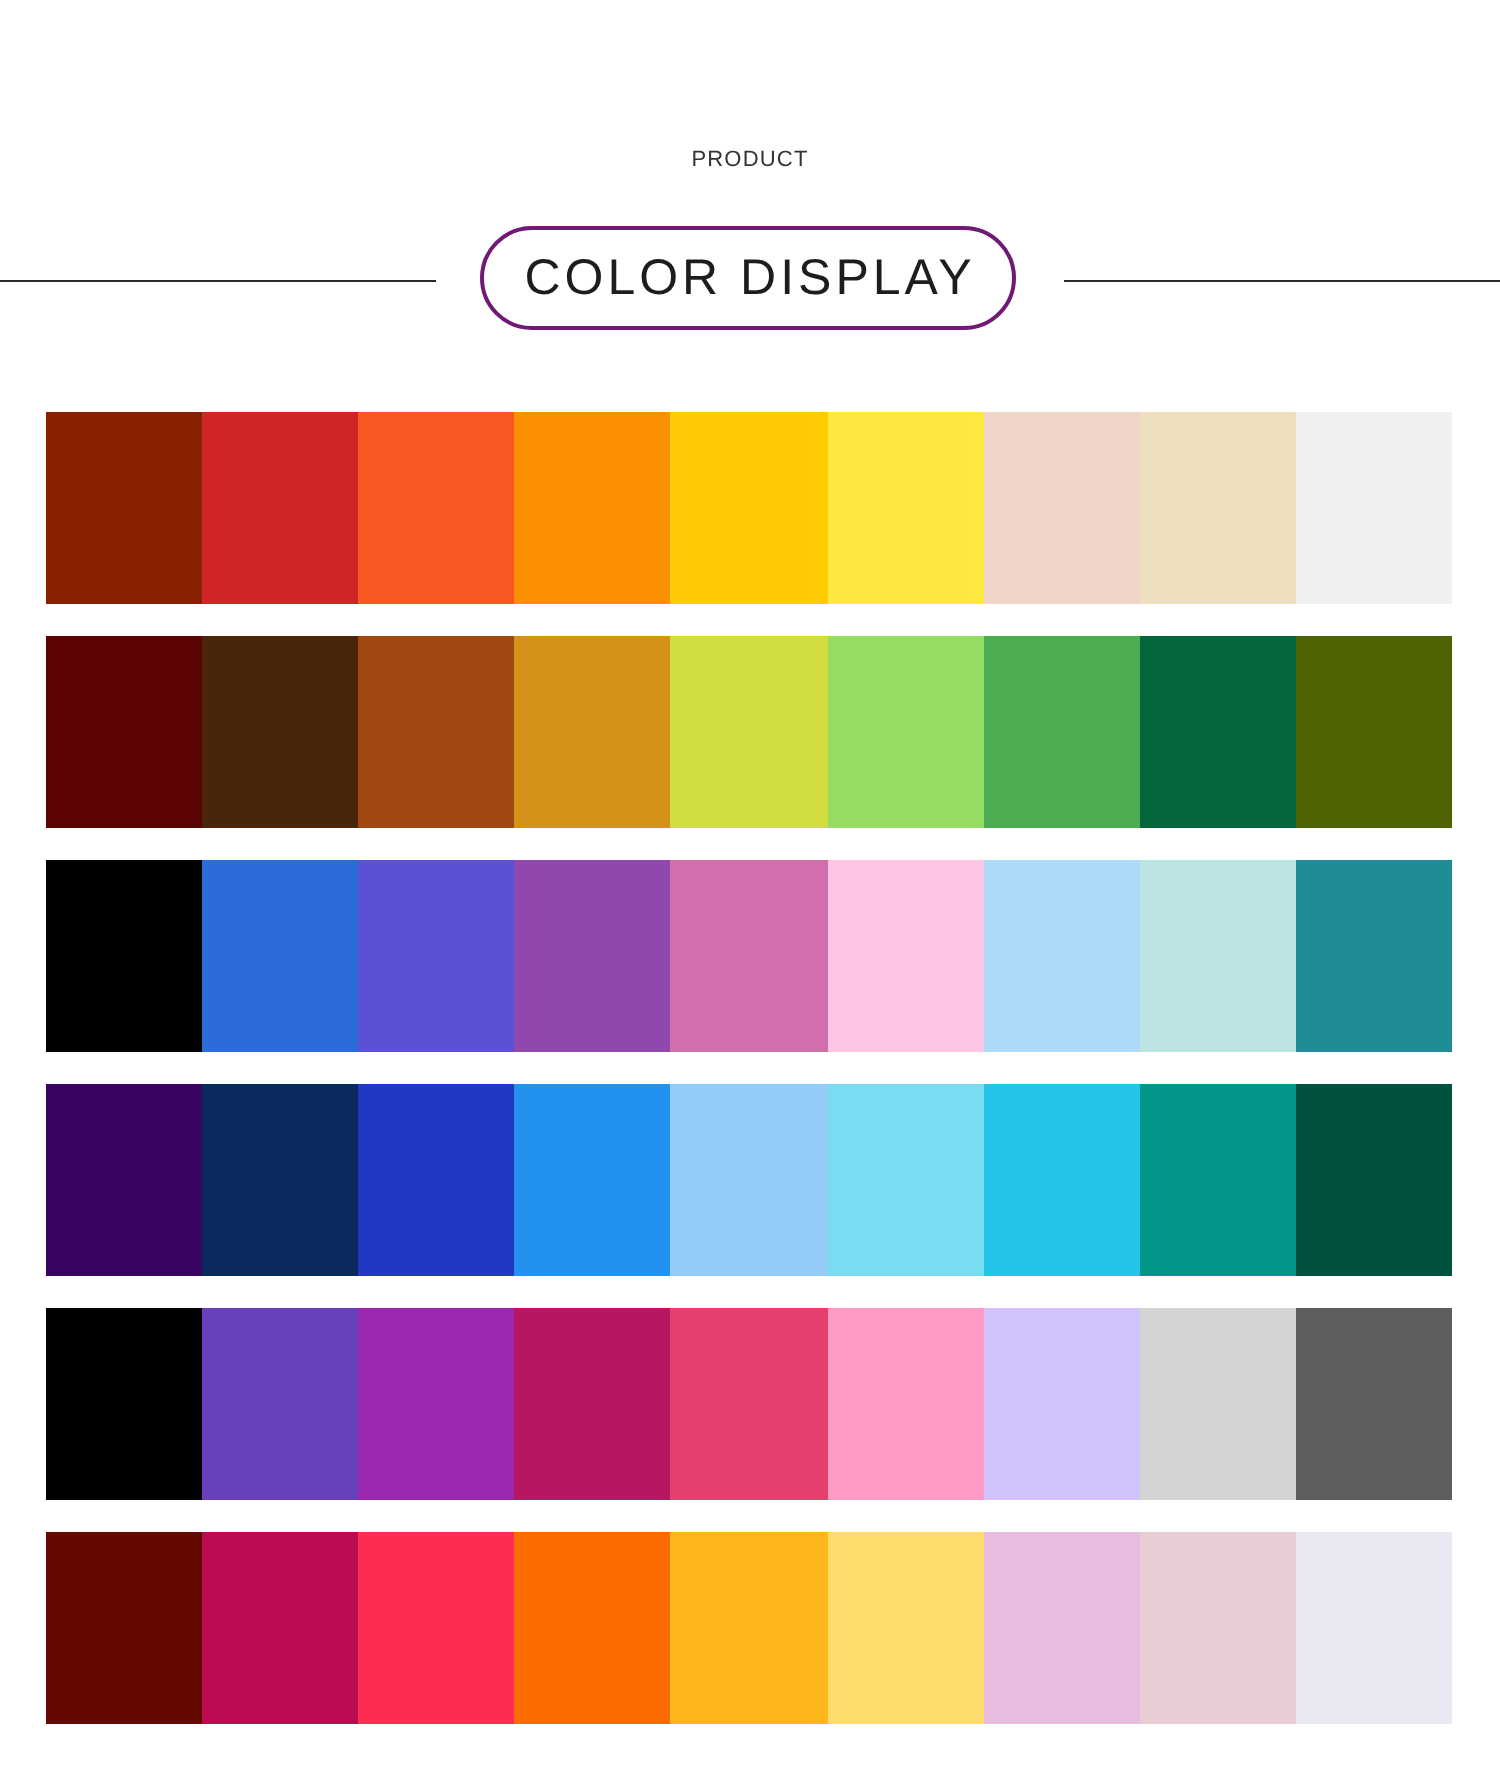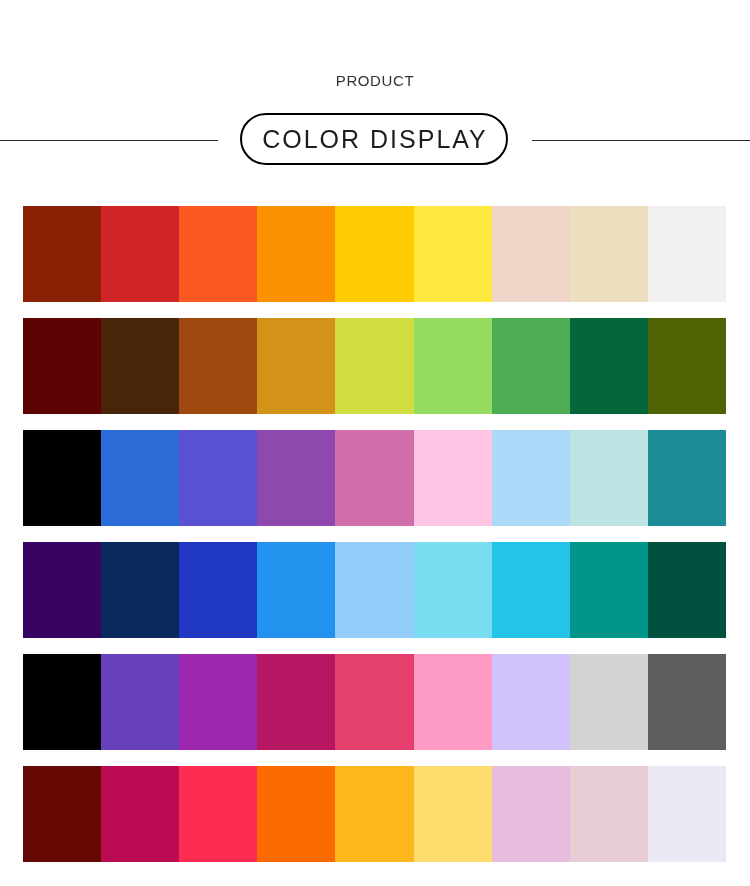--- a/index.html
+++ b/index.html
@@ -29,21 +29,21 @@
     width: 750px;
     height: 56px;
   }
   .kicker {
     position: absolute;
     left: 0;
     top: 18px;
     width: 750px;
     text-align: center;
     font-family: "Liberation Sans", sans-serif;
-    font-size: 15px;
+    font-size: 11px;
     letter-spacing: 0.6px;
     color: #333333;
     line-height: 13px;
   }
   .kicker-slash {
     position: absolute;
     left: 339px;
     top: 58px;
     width: 74px;
     height: 52px;
@@ -65,21 +65,21 @@
   }
   .rule-left  { left: 0px;   width: 218px; }
   .rule-right { left: 532px; width: 218px; }
 
   .pill {
     position: absolute;
     left: 240px;
     top: 0px;
     width: 268px;
     height: 52px;
-    border: 2px solid #000000;
+    border: 2px solid #701a75;
     border-radius: 28px;
     box-sizing: border-box;
     background: #ffffff;
     display: flex;
     align-items: center;
     justify-content: center;
   }
   .pill-text {
     font-family: "Liberation Sans", sans-serif;
     font-size: 25px;

